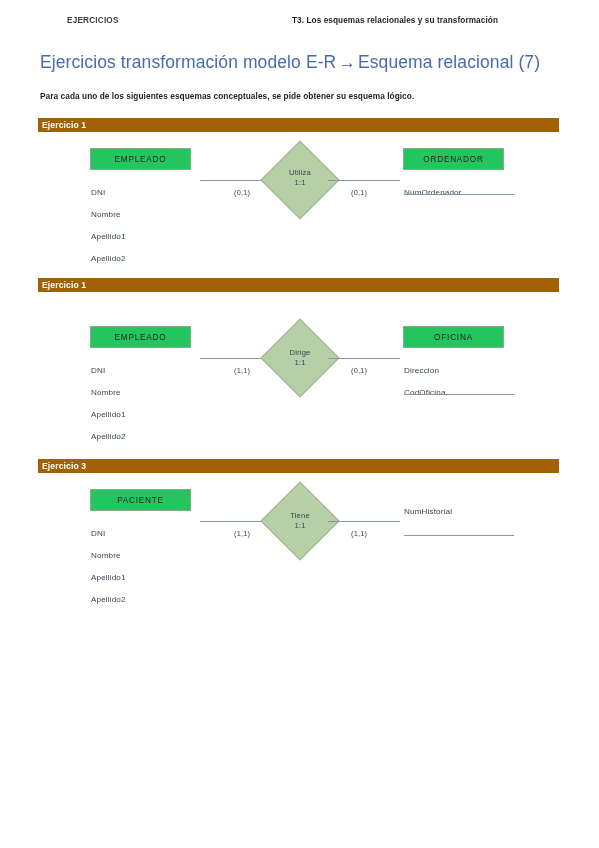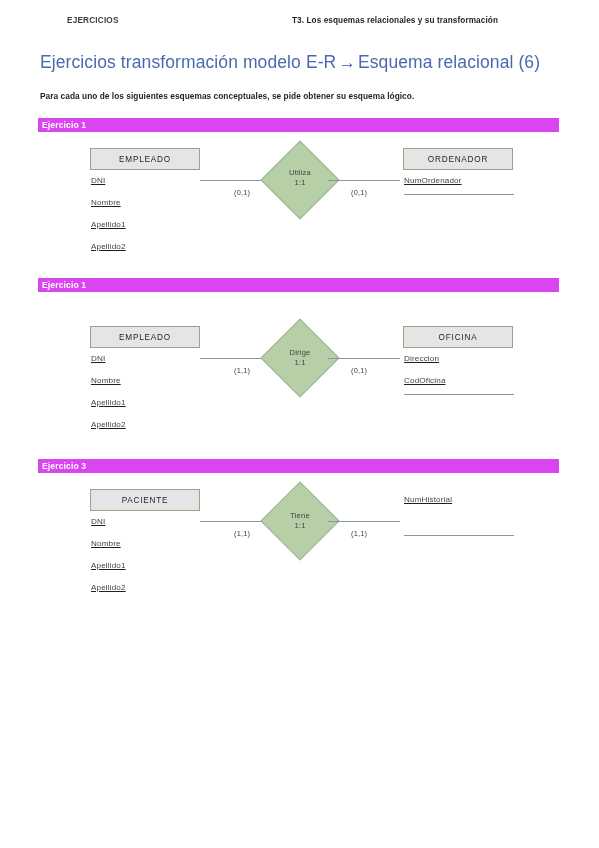--- a/index.html
+++ b/index.html
@@ -35,43 +35,43 @@
 
   
   .intro{
     position:absolute; left:40px; top:91px; width:520px;
     font-size:8.3px; font-weight:bold; color:#231f20; letter-spacing:.05px;
   }
 
   
   .ex-bar{
     position:absolute; left:38px; width:521px; height:14px;
-    background:#d946ef;
+    background:#a16207;
     color:#ffffff; font-size:8.6px; font-weight:bold;
     padding-left:4px; line-height:14px;
     letter-spacing:.1px;
   }
 
   
   .er{
     position:absolute; left:38px; width:521px; height:140px;
   }
 
   
   .entity{ position:absolute; }
   .entity .ehead{
-    width:110px; height:22px;
-    background:#e5e5e5;
+    width:101px; height:22px;
+    background:#22c55e;
     border:1px solid #8fa886;
     color:#231f20;
     font-size:8.2px; letter-spacing:.8px;
     display:flex; align-items:center; justify-content:center;
     text-align:center;
   }
-  .entity .attrs{ padding-top:0px;text-decoration:underline; }
+  .entity .attrs{ padding-top:12px; }
   .entity .attr{
     font-size:8.1px; color:#3b4550; letter-spacing:.15px;
     height:22px; line-height:22px; padding-left:1px;
     white-space:nowrap;
   }
 
   
   .rule{
     position:absolute; height:1px; background:#8596ab;
   }
@@ -100,21 +100,21 @@
 </style>
 </head>
 <body>
 
 <div class="doc-header">
   <div class="left">EJERCICIOS</div>
   <div class="right">T3. Los esquemas relacionales y su transformación</div>
 </div>
 
 <div class="page-title">
-  <span>Ejercicios transformación modelo E-R</span><span class="arrow">→</span><span>Esquema relacional (6)</span>
+  <span>Ejercicios transformación modelo E-R</span><span class="arrow">→</span><span>Esquema relacional (7)</span>
 </div>
 
 <div class="intro">Para cada uno de los siguientes esquemas conceptuales, se pide obtener su esquema lógico.</div>
 
 <div class="ex-bar" style="top:118px">Ejercicio 1</div>
 
 <div class="er" style="top:140px">
 
   <div class="entity" style="left:52px; top:8px">
     <div class="ehead">EMPLEADO</div>

